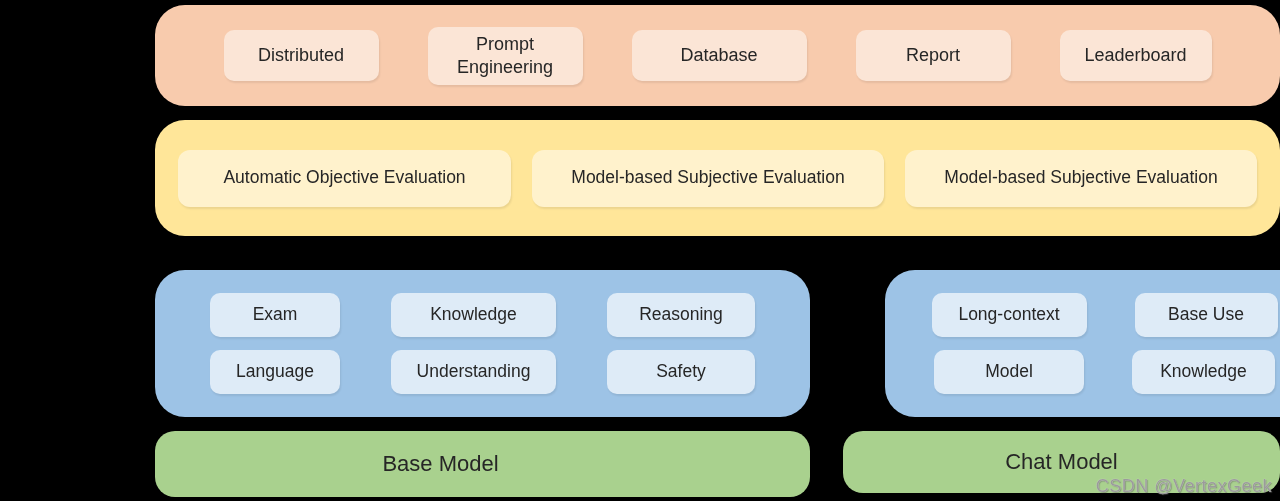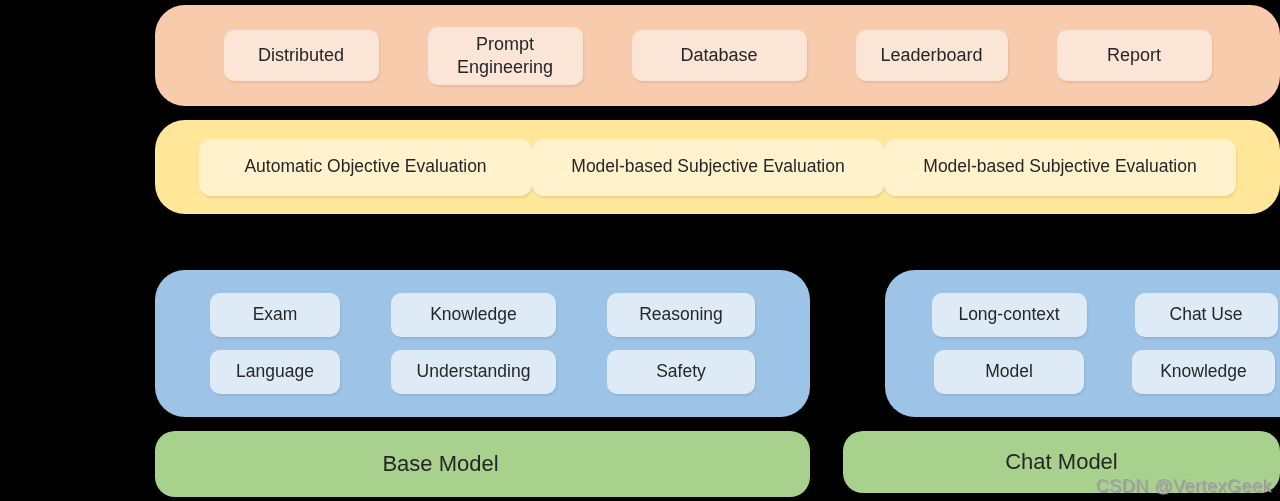--- a/index.html
+++ b/index.html
@@ -30,22 +30,23 @@
     display:flex;
     align-items:center;
     justify-content:center;
   }
   .tools{
     left:155px;top:5px;width:1125px;height:101px;
     background:var(--tools-bg,#F8CBAD);
     gap:49px;
   }
   .evaluation{
-    left:155px;top:120px;width:1125px;height:94px;
+    left:155px;top:120px;width:1125px;height:116px;
     background:var(--evaluation-bg,#FFE699);
+    gap:21px;
   }
   .panel{
     background:var(--capability-bg,#9DC3E6);
     flex-direction:column;
     gap:13px;
   }
   .panel-base{left:155px;top:270px;width:655px;height:147px;}
   .panel-chat{left:841px;top:270px;width:439px;height:147px;margin-left:44px;}
   .cap-row{
     display:flex;
@@ -104,22 +105,22 @@
 </style>
 </head>
 <body>
 
 <div id="canvas">
 
   <section class="layer tools">
     <div class="chip w155">Distributed</div>
     <div class="chip w155 tall">Prompt Engineering</div>
     <div class="chip w175">Database</div>
+    <div class="chip w155">Report</div>
     <div class="chip w152">Leaderboard</div>
-    <div class="chip w155">Report</div>
   </section>
 
   <section class="layer evaluation">
     <div class="chip w333">Automatic Objective Evaluation</div>
     <div class="chip w352">Model-based Subjective Evaluation</div>
     <div class="chip w352">Model-based Subjective Evaluation</div>
   </section>
 
   <section class="layer panel panel-base">
     <div class="cap-row">
@@ -130,21 +131,21 @@
     <div class="cap-row">
       <div class="chip w130">Language</div>
       <div class="chip w165">Understanding</div>
       <div class="chip w148">Safety</div>
     </div>
   </section>
 
   <section class="layer panel panel-chat">
     <div class="cap-row">
       <div class="chip w155">Long-context</div>
-      <div class="chip w143">Chat Use</div>
+      <div class="chip w143">Base Use</div>
     </div>
     <div class="cap-row">
       <div class="chip w150">Model</div>
       <div class="chip w143">Knowledge</div>
     </div>
   </section>
 
   <section class="layer model model-base">
     <span class="shift-left">Base Model</span>
   </section>

